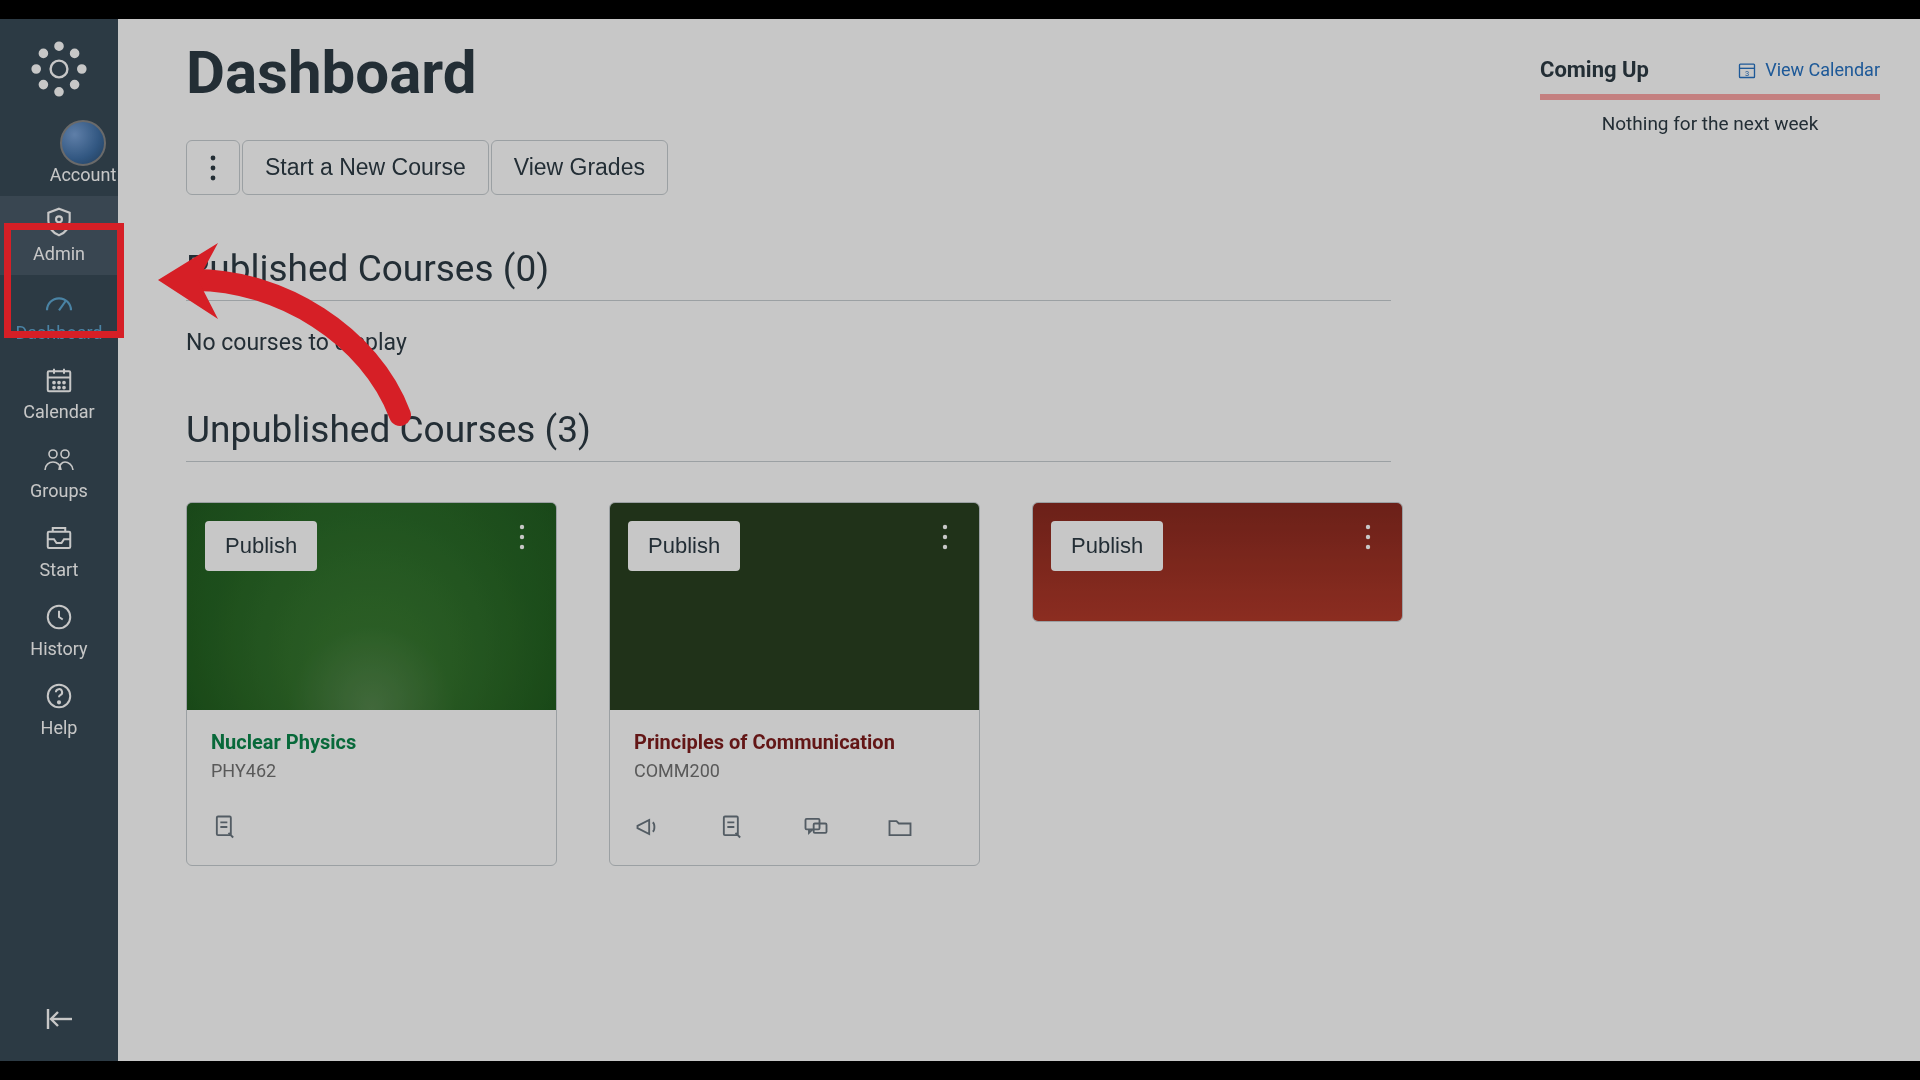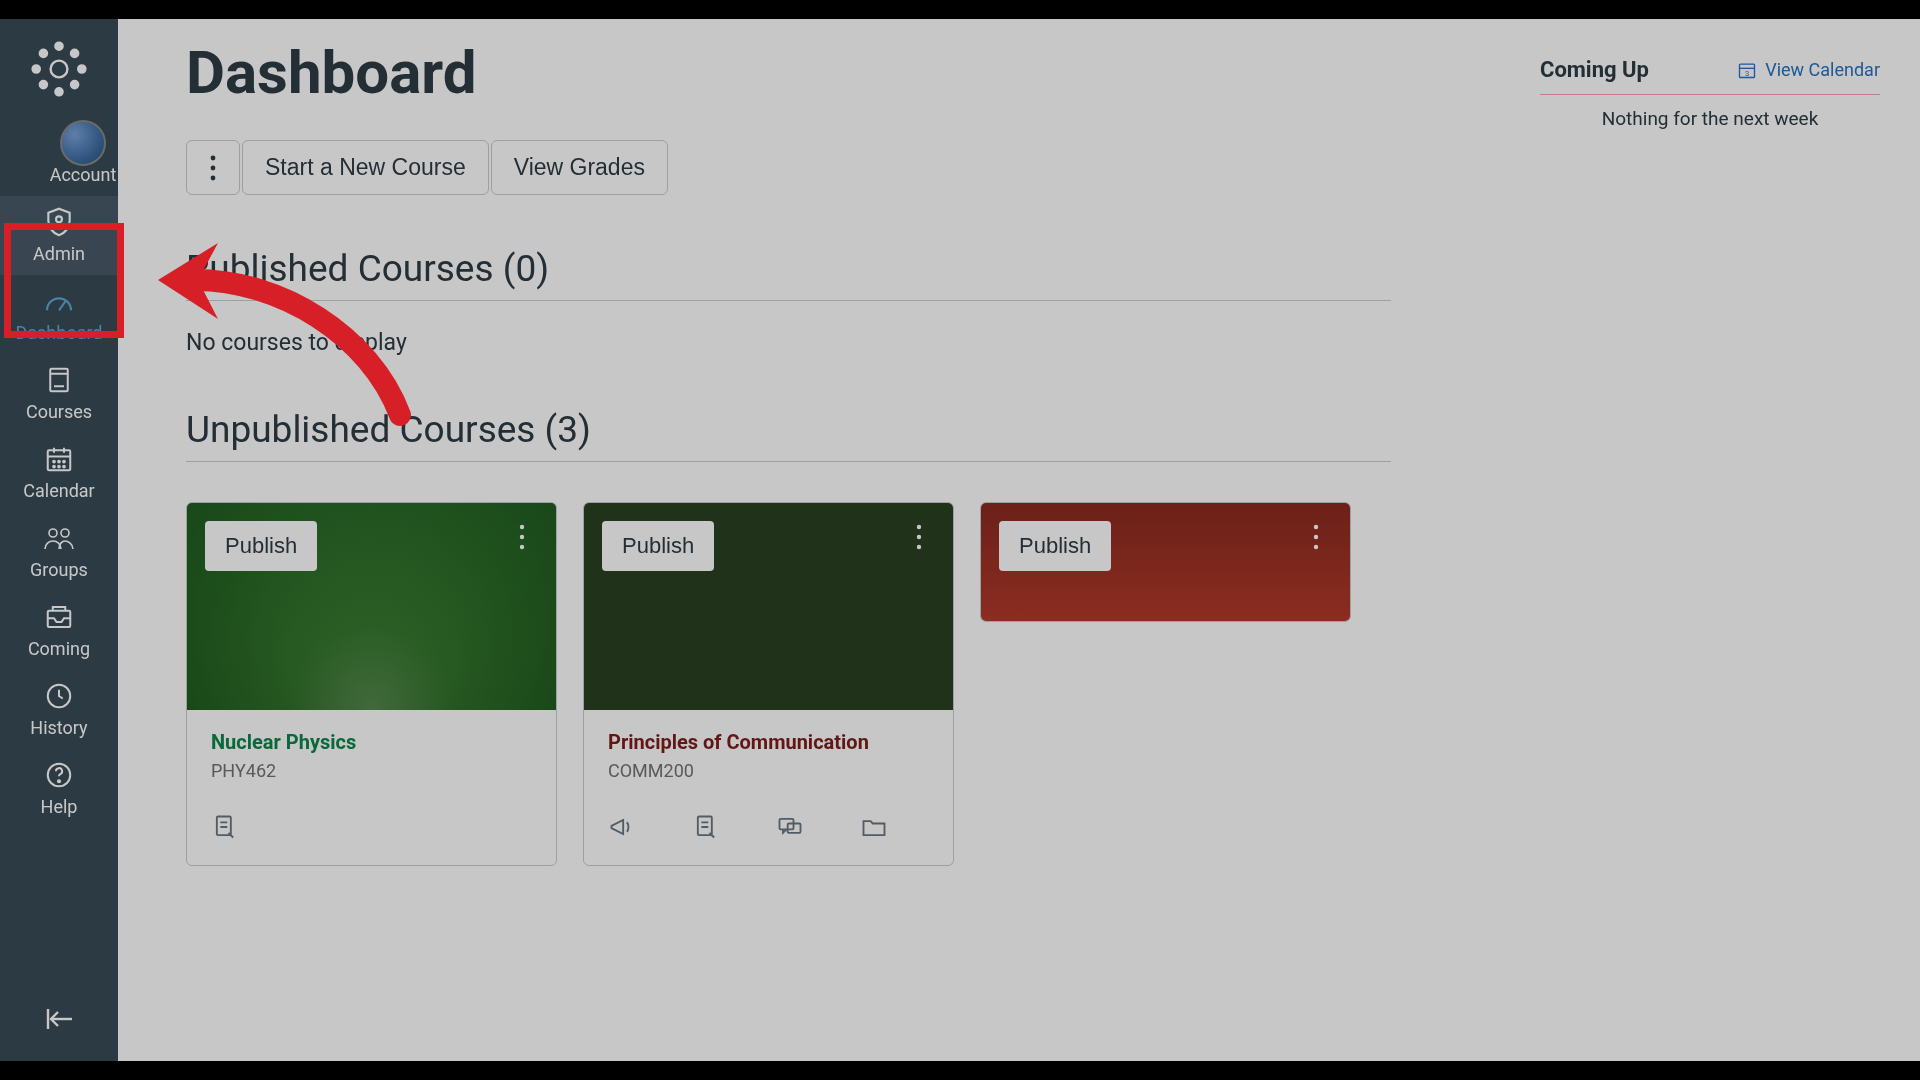--- a/index.html
+++ b/index.html
@@ -132,21 +132,21 @@
   margin-bottom: 28px;
 }
 .empty-msg {
   font-size:23px;
   color:#2D3B45;
   margin-bottom: 52px;
 }
 .course-grid {
   display:flex;
   flex-wrap:wrap;
-  gap: 26px;
+  gap: 52px;
   margin-top: 40px;
 }
 .course-card {
   width: 371px;
   border:1px solid #C7CDD1;
   border-radius:6px;
   overflow:hidden;
   background:#fff;
   display:flex;
   flex-direction:column;
@@ -193,21 +193,21 @@
   padding: 0 24px 24px 24px;
   color:#6B7780;
 }
 .card-footer .ci { width:28px; height:28px; cursor:pointer; display:flex; align-items:center; justify-content:center; }
 .rhs {
   position:absolute;
   top: 38px;
   right: 40px;
   width: 340px;
 }
-.rhs-head { display:flex; justify-content:space-between; padding-bottom:12px; border-bottom:1px solid #fca5a5; }
+.rhs-head { display:flex; justify-content:space-between; padding-bottom:12px; border-bottom:6px solid #fca5a5; }
 .coming-up { font-size:22px; font-weight:700; color:#2D3B45; }
 .view-cal { display:flex; align-items:center; gap:8px; color:#2773c3; font-size:18px; cursor:pointer; }
 .nothing { margin-top:12px; font-size:19px; color:#2D3B45;text-align:center; }
 .red-highlight {
   position:absolute;
   z-index:150;
   left: 4px;
   top: 223px;
   width: 120px;
   height: 115px;
@@ -274,30 +274,20 @@
     <div class="nav-item active">
       <div class="icon">
         <svg width="32" height="28" viewBox="0 0 24 20" fill="none" stroke="#5FA8D3" stroke-width="1.6">
           <path d="M3 17 A9 9 0 0 1 21 17"></path>
           <line x1="12" y1="17" x2="17" y2="10"></line>
         </svg>
       </div>
       <span class="label">Dashboard</span>
     </div>
 
-    <div class="nav-item">
-      <div class="icon">
-        <svg width="30" height="30" viewBox="0 0 24 24" fill="none" stroke="#fff" stroke-width="1.6">
-          <rect x="5" y="3" width="14" height="18" rx="1"></rect>
-          <line x1="5" y1="7" x2="19" y2="7"></line>
-          <line x1="8" y1="17" x2="16" y2="17"></line>
-        </svg>
-      </div>
-      <span class="label">Courses</span>
-    </div>
 
     <div class="nav-item">
       <div class="icon">
         <svg width="30" height="30" viewBox="0 0 24 24" fill="none" stroke="#fff" stroke-width="1.6">
           <rect x="3" y="5" width="18" height="16" rx="1"></rect>
           <line x1="3" y1="10" x2="21" y2="10"></line>
           <line x1="8" y1="3" x2="8" y2="7"></line>
             <line x1="16" y1="3" x2="16" y2="7"></line>
           <circle cx="8" cy="14" r="0.7" fill="#fff"></circle>
             <circle cx="12" cy="14" r="0.7" fill="#fff"></circle>
@@ -323,21 +313,21 @@
     </div>
 
     <div class="nav-item">
       <div class="icon">
         <svg width="30" height="30" viewBox="0 0 24 24" fill="none" stroke="#fff" stroke-width="1.6">
           <rect x="3" y="7" width="18" height="13" rx="1"></rect>
           <path d="M3 13h5l2 3h4l2-3h5"></path>
           <path d="M7 7V4h10v3"></path>
         </svg>
       </div>
-      <span class="label">Coming</span>
+      <span class="label">Start</span>
     </div>
 
     <div class="nav-item">
       <div class="icon">
         <svg width="30" height="30" viewBox="0 0 24 24" fill="none" stroke="#fff" stroke-width="1.6">
           <circle cx="12" cy="12" r="9"></circle>
             <path d="M12 7v5l3 2"></path>
         </svg>
       </div>
       <span class="label">History</span>

